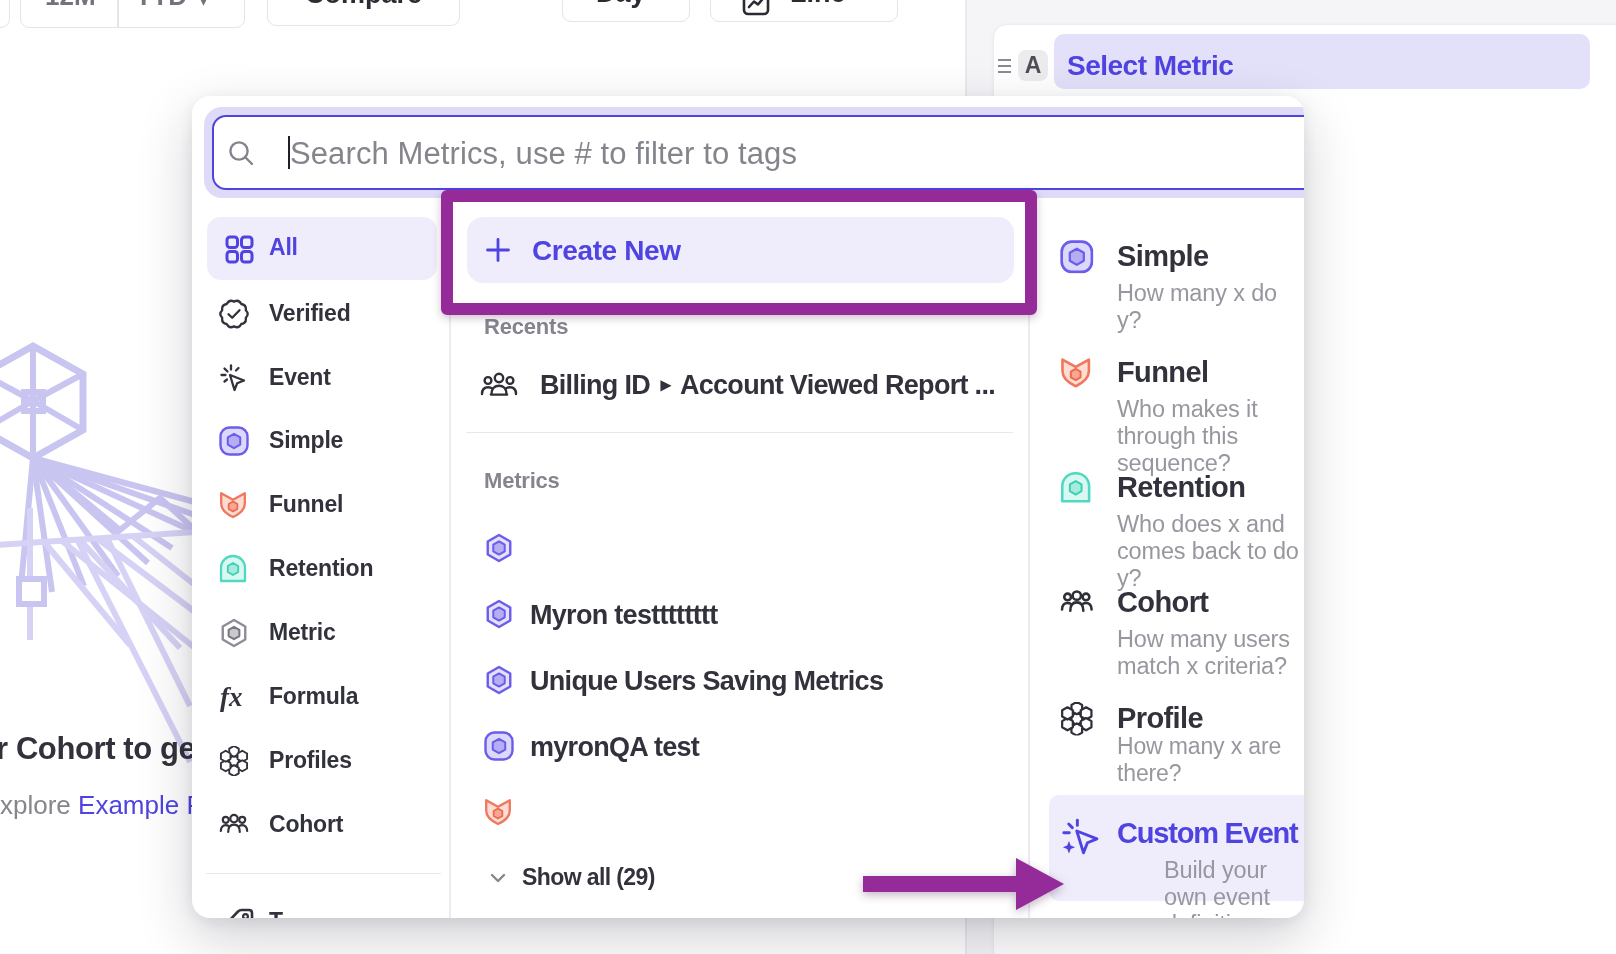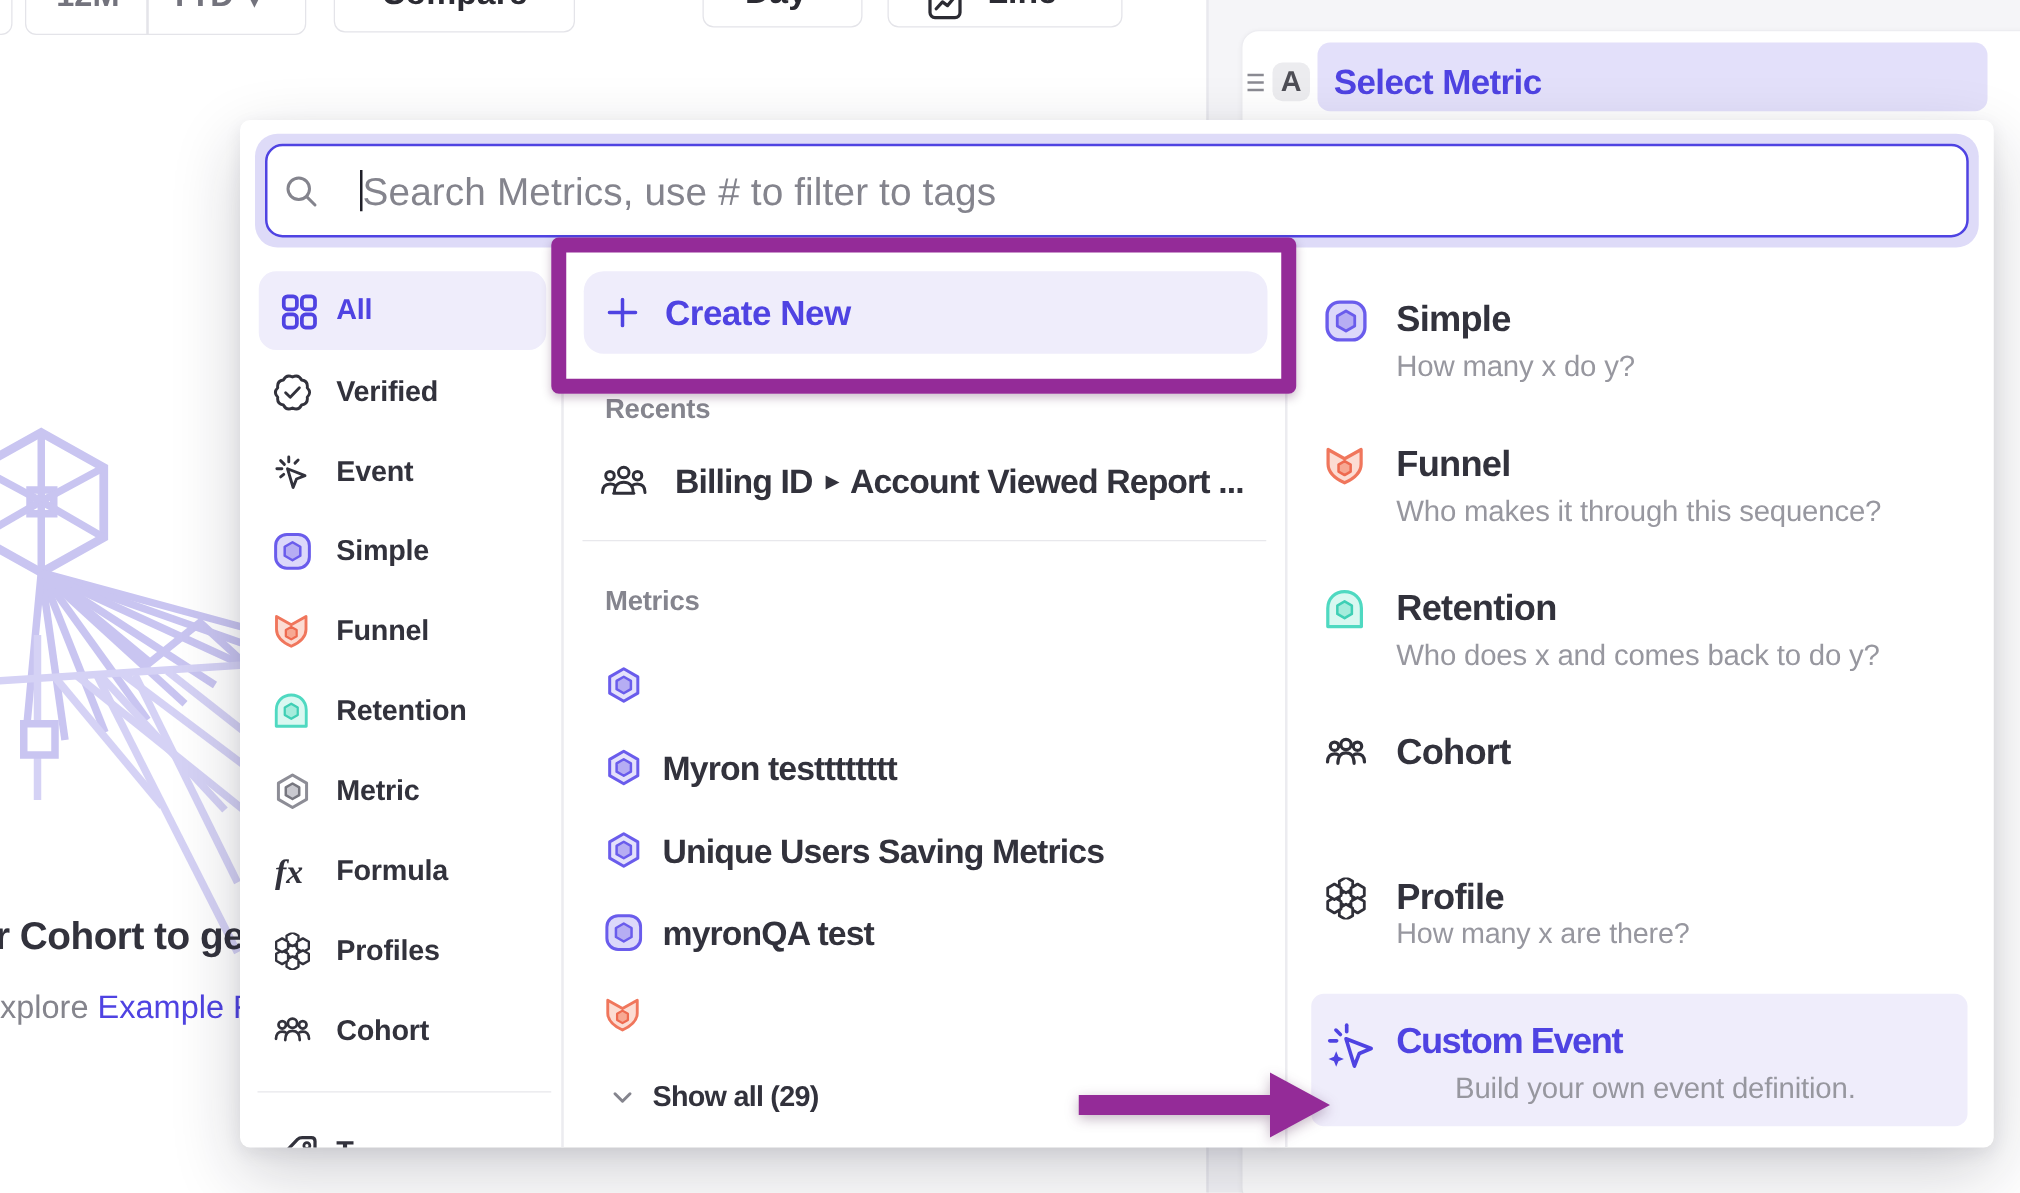--- a/index.html
+++ b/index.html
@@ -65,21 +65,21 @@
     <line x1="98" y1="539" x2="195" y2="612" stroke="#d5d2f5" stroke-width="6"></line>
     <line x1="134" y1="537" x2="195" y2="585" stroke="#d5d2f5" stroke-width="6"></line>
     <line x1="45" y1="543" x2="130" y2="645" stroke="#d5d2f5" stroke-width="6"></line>
     <line x1="80" y1="540" x2="180" y2="648" stroke="#d5d2f5" stroke-width="6"></line>
     <line x1="78" y1="541" x2="190" y2="762" stroke="#d5d2f5" stroke-width="6"></line>
     <line x1="108" y1="540" x2="190" y2="706" stroke="#d5d2f5" stroke-width="6"></line>
   </svg>
 <div class="abs" style="left:-4px;top:731px;font-size:31px;font-weight:bold;color:#32323c;letter-spacing:-0.4px;white-space:nowrap;">r Cohort to get</div>
 <div class="abs" style="left:0px;top:790px;font-size:26px;color:#85858d;white-space:nowrap;">xplore <span style="color:#4f43e2;">Example R</span></div>
 
-<div class="abs" style="left:192px;top:96px;width:1403px;height:822px;background:#fff;border-radius:8px;box-shadow:0 20px 55px rgba(25,25,46,0.20),0 4px 14px rgba(25,25,46,0.08);overflow:hidden;">
+<div class="abs" style="left:192px;top:96px;width:1112px;height:822px;background:#fff;border-radius:18px;box-shadow:0 20px 55px rgba(25,25,46,0.20),0 4px 14px rgba(25,25,46,0.08);overflow:hidden;">
   <div class="abs" style="left:12px;top:11px;width:1379px;height:91px;background:#dedbf8;border-radius:18px;"></div>
   <div class="abs" style="left:20px;top:19px;width:1363px;height:75px;background:#fff;border:2.4px solid #4f43e2;border-radius:14px;"></div>
   <div class="abs" style="left:36px;top:44px;"><svg width="26" height="26" viewBox="0 0 26 26" style="">
         <circle cx="11" cy="11" r="8.6" fill="none" stroke="#84848d" stroke-width="2.4"></circle>
         <line x1="17.5" y1="17.5" x2="24" y2="24" stroke="#84848d" stroke-width="2.4" stroke-linecap="round"></line>
       </svg></div>
   <div class="abs" style="left:96px;top:40px;width:2.4px;height:33px;background:#1f1f28;"></div>
   <div class="abs" style="left:98px;top:40px;font-size:31px;color:#84848d;letter-spacing:0.1px;">Search Metrics, use # to filter to tags</div>
   <div class="abs" style="left:257px;top:116px;width:1.6px;height:706px;background:#ececf0;"></div>
   <div class="abs" style="left:836px;top:116px;width:1.6px;height:706px;background:#ececf0;"></div>
@@ -221,20 +221,21 @@
     <div style="position:absolute;left:925px;top:415px;font-size:23.5px;color:#97979f;letter-spacing:-0.15px;">Who does x and comes back to do y?</div>
     <div style="position:absolute;left:868px;top:490px;transform:scale(1.12);transform-origin:top left;"><svg width="30" height="30" viewBox="0 0 30 30" style="">
         <circle cx="15" cy="8.6" r="3.7" fill="none" stroke="#2f2f38" stroke-width="2.3"></circle>
         <path d="M9.2,22 C9.2,17 11.6,14.6 15,14.6 C18.4,14.6 20.8,17 20.8,22" fill="none" stroke="#2f2f38" stroke-width="2.3" stroke-linecap="round"></path>
         <circle cx="6.8" cy="9.8" r="3" fill="none" stroke="#2f2f38" stroke-width="2.3"></circle>
         <circle cx="23.2" cy="9.8" r="3" fill="none" stroke="#2f2f38" stroke-width="2.3"></circle>
         <path d="M1.8,21 C1.8,17.2 3.8,15.2 6.8,15.2 C7.8,15.2 8.7,15.4 9.4,15.9" fill="none" stroke="#2f2f38" stroke-width="2.3" stroke-linecap="round"></path>
         <path d="M28.2,21 C28.2,17.2 26.2,15.2 23.2,15.2 C22.2,15.2 21.3,15.4 20.6,15.9" fill="none" stroke="#2f2f38" stroke-width="2.3" stroke-linecap="round"></path>
       </svg></div>
     <div style="position:absolute;left:925px;top:490px;font-size:29px;font-weight:bold;color:#32323c;letter-spacing:-0.6px;">Cohort</div>
+    <div style="position:absolute;left:925px;top:530px;font-size:23.5px;color:#97979f;letter-spacing:-0.15px;">How many users match x criteria?</div>
     <div style="position:absolute;left:868px;top:606px;transform:scale(1.12);transform-origin:top left;"><svg width="30" height="30" viewBox="0 0 30 30" style="">
         <path d="M15.00,9.50 L19.76,12.25 L19.76,17.75 L15.00,20.50 L10.24,17.75 L10.24,12.25 Z" fill="#fff" stroke="#2f2f38" stroke-width="2.0" stroke-linejoin="round"></path>
         <path d="M15.00,-0.10 L19.76,2.65 L19.76,8.15 L15.00,10.90 L10.24,8.15 L10.24,2.65 Z" fill="#fff" stroke="#2f2f38" stroke-width="2.0" stroke-linejoin="round"></path>
         <path d="M23.31,4.70 L28.07,7.45 L28.07,12.95 L23.31,15.70 L18.55,12.95 L18.55,7.45 Z" fill="#fff" stroke="#2f2f38" stroke-width="2.0" stroke-linejoin="round"></path>
         <path d="M23.31,14.30 L28.07,17.05 L28.07,22.55 L23.31,25.30 L18.55,22.55 L18.55,17.05 Z" fill="#fff" stroke="#2f2f38" stroke-width="2.0" stroke-linejoin="round"></path>
         <path d="M15.00,19.10 L19.76,21.85 L19.76,27.35 L15.00,30.10 L10.24,27.35 L10.24,21.85 Z" fill="#fff" stroke="#2f2f38" stroke-width="2.0" stroke-linejoin="round"></path>
         <path d="M6.69,14.30 L11.45,17.05 L11.45,22.55 L6.69,25.30 L1.93,22.55 L1.93,17.05 Z" fill="#fff" stroke="#2f2f38" stroke-width="2.0" stroke-linejoin="round"></path>
         <path d="M6.69,4.70 L11.45,7.45 L11.45,12.95 L6.69,15.70 L1.93,12.95 L1.93,7.45 Z" fill="#fff" stroke="#2f2f38" stroke-width="2.0" stroke-linejoin="round"></path>
       </svg></div>
     <div style="position:absolute;left:925px;top:606px;font-size:29px;font-weight:bold;color:#32323c;letter-spacing:-0.6px;">Profile</div>

